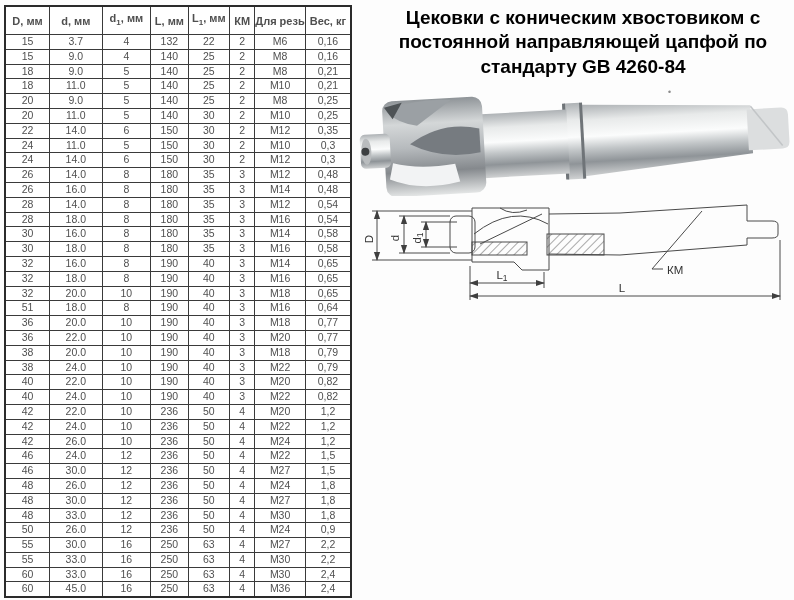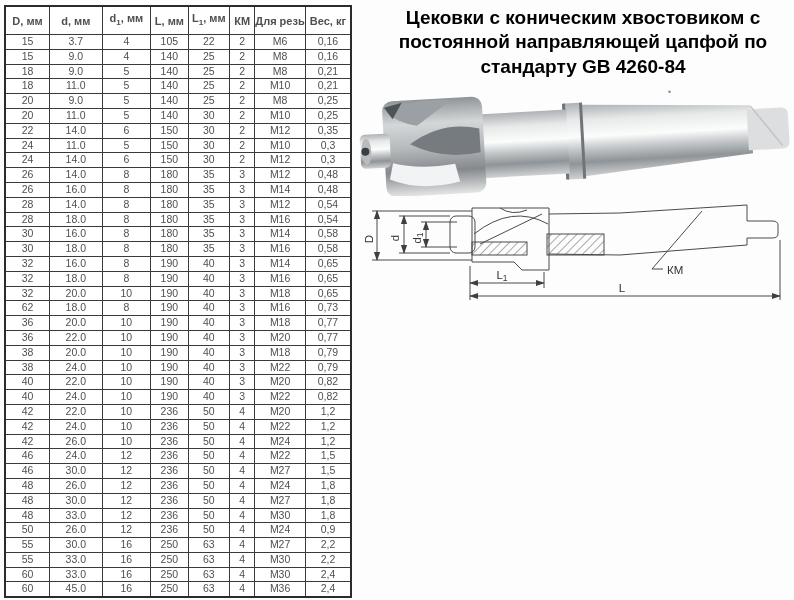--- a/index.html
+++ b/index.html
@@ -55,21 +55,21 @@
           <th>КМ</th>
           <th>Для резьбы</th>
           <th>Вес, кг</th>
         </tr>
       </thead>
     <tbody>
         <tr>
           <td>15</td>
           <td>3.7</td>
           <td>4</td>
-          <td>105</td>
+          <td>132</td>
           <td>22</td>
           <td>2</td>
           <td>M6</td>
           <td>0,16</td>
         </tr>
         <tr>
           <td>15</td>
           <td>9.0</td>
           <td>4</td>
           <td>140</td>
@@ -232,28 +232,28 @@
           <td>32</td>
           <td>20.0</td>
           <td>10</td>
           <td>190</td>
           <td>40</td>
           <td>3</td>
           <td>M18</td>
           <td>0,65</td>
         </tr>
         <tr>
-          <td>62</td>
+          <td>51</td>
           <td>18.0</td>
           <td>8</td>
           <td>190</td>
           <td>40</td>
           <td>3</td>
           <td>M16</td>
-          <td>0,73</td>
+          <td>0,64</td>
         </tr>
         <tr>
           <td>36</td>
           <td>20.0</td>
           <td>10</td>
           <td>190</td>
           <td>40</td>
           <td>3</td>
           <td>M18</td>
           <td>0,77</td>

